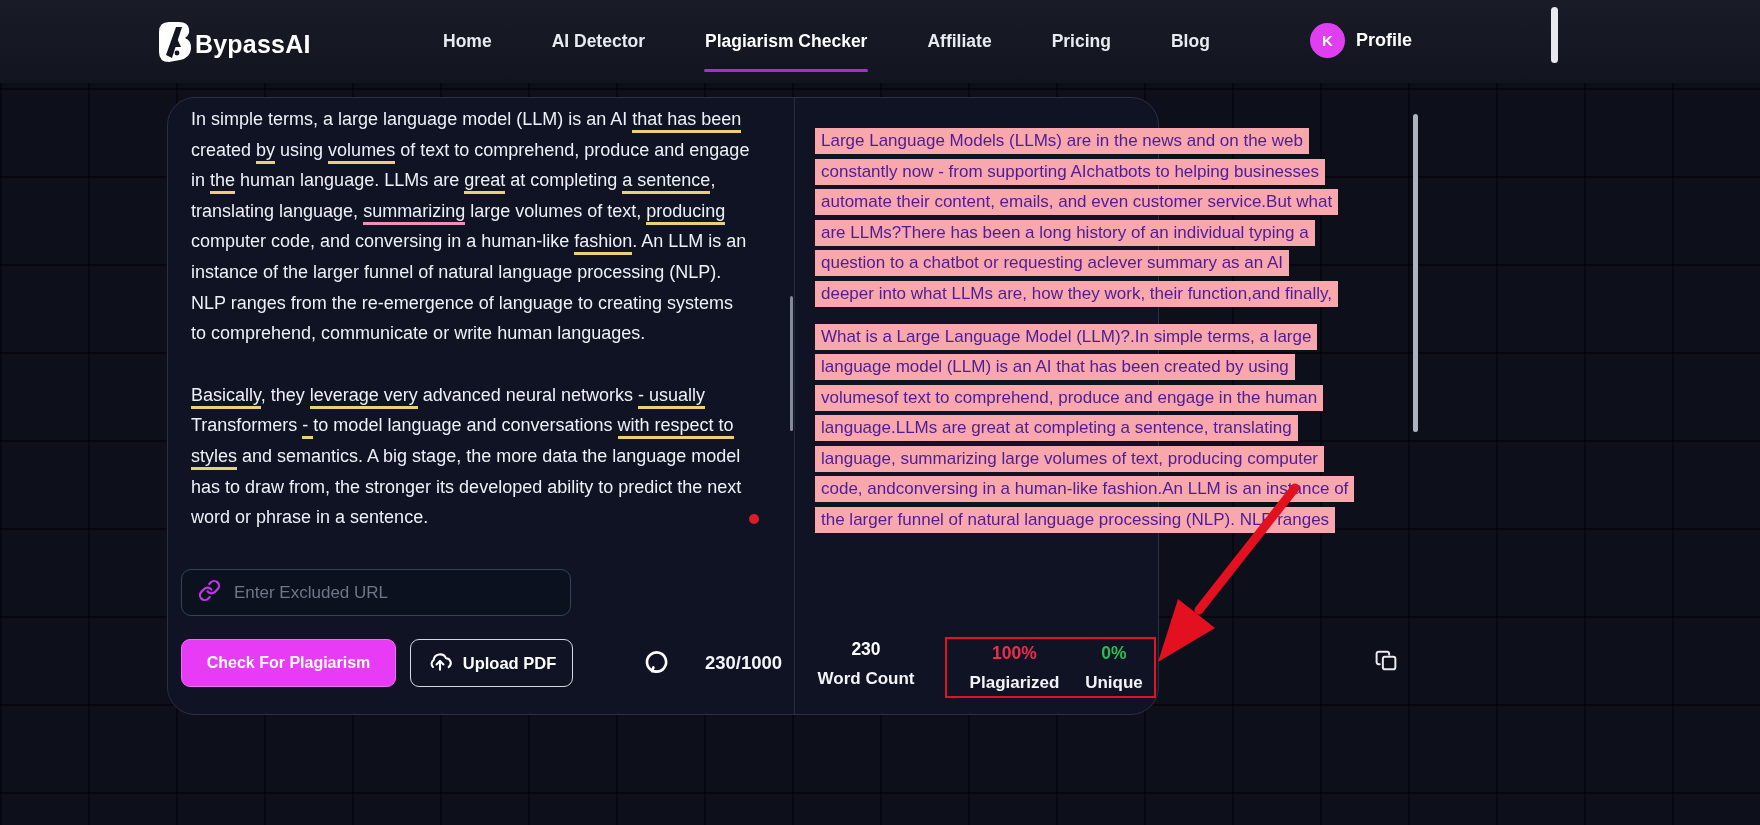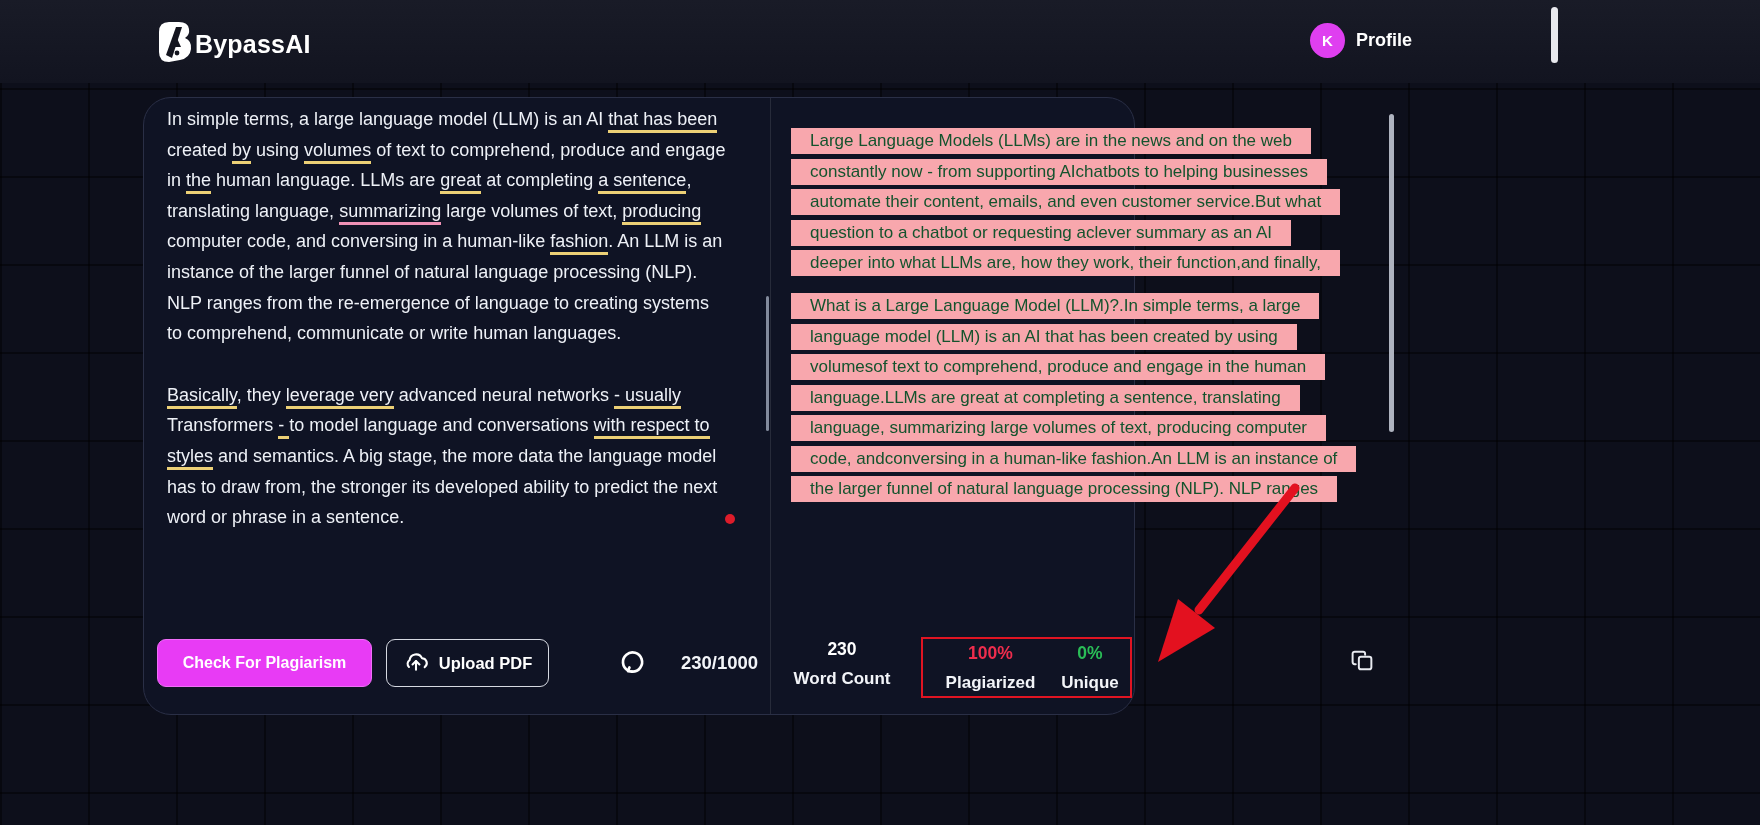--- a/index.html
+++ b/index.html
@@ -26,21 +26,21 @@
   .nav-item{ position:relative; color:#e9ebf2; font-size:17.5px; font-weight:700; cursor:pointer; white-space:nowrap; padding:6px 0; }
   .nav-item.active{ color:#ffffff; }
   .nav-item.active::after{ content:""; position:absolute; left:-1px; right:-1px; bottom:-14px; height:3px; border-radius:2px; background:#ae2ad3; }
   .profile{ position:absolute; left:1310px; top:23px; display:flex; align-items:center; gap:11px; cursor:pointer; }
   .avatar{ width:35px; height:35px; border-radius:50%; background:#df3ff0; color:#fff; font-weight:700; font-size:15px; display:flex; align-items:center; justify-content:center; }
   .profile-label{ color:#ffffff; font-size:18px; font-weight:700; }
   .page-scroll-thumb{ position:absolute; left:1551px; top:7px; width:7px; height:56px; border-radius:4px; background:#e8e9ee; }
 
   
   .card{
-    position:absolute; left:143px; top:97px; width:992px; height:618px;
+    position:absolute; left:167px; top:97px; width:992px; height:618px;
     background:#0f1324; border:1px solid #2a2f46; border-radius:28px;
   }
   .v-divider{ position:absolute; left:626px; top:0; bottom:0; width:1px; background:rgba(255,255,255,0.10); }
   .inner-scroll-thumb{ position:absolute; left:622px; top:198px; width:3px; height:135px; border-radius:2px; background:#828a9c; }
   .right-scroll-thumb{ position:absolute; left:1245px; top:16px; width:5px; height:318px; border-radius:3px; background:#aeb3bf; }
 
   
   .src-area{
     position:absolute; left:23px; top:6px; width:560px; height:458px;
     font-size:18px; line-height:30.6px; color:#eef1f7; overflow:hidden; cursor:text;
@@ -74,22 +74,22 @@
     display:flex; align-items:center; justify-content:center; gap:10px; cursor:pointer;
   }
   .refresh-btn{ position:absolute; left:474px; top:550px; width:28px; height:28px; cursor:pointer; }
   .counter{ position:absolute; left:528px; top:541px; width:95px; height:48px; display:flex; align-items:center; justify-content:center; color:#f2f4f8; font-weight:700; font-size:18.5px; }
 
   
   .hl-area{ position:absolute; left:647px; top:30px; width:590px; }
   .hl-par + .hl-par{ margin-top:17px; }
   .hl-line{ height:26px; margin-bottom:4.5px; white-space:nowrap; }
   .hl{
-    background:#f8a7ad; color:#14532d; font-size:17px; line-height:26px;
-    display:inline-block; padding:0 19px;
+    background:#f8a7ad; color:#4c1d95; font-size:17px; line-height:26px;
+    display:inline-block; padding:0 6px;
   }
 
   .stat-wordcount{ position:absolute; left:648px; top:541px; width:100px; text-align:center; }
   .stat-value{ font-size:17.5px; font-weight:700; color:#ffffff; }
   .stat-label{ font-size:17px; font-weight:700; color:#f2f4f8; margin-top:9px; }
   .annotation-box{
     position:absolute; left:777px; top:539px; width:211px; height:61px;
     border:2.5px solid #e01422; display:flex; align-items:center; padding-left:10px;
   }
   .stat-col{ text-align:center; }
@@ -110,38 +110,55 @@
     <span>
       <svg width="40" height="44" viewBox="0 0 40 44">
         <path d="M4 12 Q4 2 14 2 L24 2 Q33 2 34 9 Q35 15 30 18 Q37 21 36 29 Q35 38 25 40 L14 42 Q4 42 4 32 Z" fill="#ffffff"></path>
         <path d="M21 7 L27 7 L17 38 L11 35 Z" fill="#14151f"></path>
         <path d="M20 14 L26 27 L15 27 Z" fill="#14151f"></path>
         <circle cx="22" cy="33" r="2.4" fill="#14151f"></circle>
       </svg>
     </span>
     <span class="brand-name">BypassAI</span>
   </div>
+  <div class="nav-links">
+    <div class="nav-item">Home</div>
+    <div class="nav-item">AI Detector</div>
+    <div class="nav-item active">Plagiarism Checker</div>
+    <div class="nav-item">Affiliate</div>
+    <div class="nav-item">Pricing</div>
+    <div class="nav-item">Blog</div>
+  </div>
   <div class="profile">
     <div class="avatar">K</div>
     <div class="profile-label">Profile</div>
   </div>
 </div>
 <div class="page-scroll-thumb"></div>
 
 <div class="card">
   <div class="v-divider"></div>
   <div class="inner-scroll-thumb"></div>
   <div class="right-scroll-thumb"></div>
 
   <div class="src-area" id="src-text">
       <p class="src-par"><span>In simple terms, a large language model (LLM) is an AI </span><span class="u-yellow">that has been</span><span> created </span><span class="u-yellow">by</span><span> using </span><span class="u-yellow">volumes</span><span> of text to comprehend, produce and engage in </span><span class="u-yellow">the</span><span> human language. LLMs are </span><span class="u-yellow">great</span><span> at completing </span><span class="u-yellow">a sentence</span><span>, translating language, </span><span class="u-pink">summarizing</span><span> large volumes of text, </span><span class="u-yellow">producing</span><span> computer code, and conversing in a human-like </span><span class="u-yellow">fashion</span><span>. An LLM is an instance of the larger funnel of natural language processing (NLP). NLP ranges from the re-emergence of language to creating systems to comprehend, communicate or write human languages.</span></p>
       <p class="src-par"><span class="u-yellow">Basically</span><span>, they </span><span class="u-yellow">leverage very</span><span> advanced neural networks </span><span class="u-yellow">- usually</span><span> Transformers </span><span class="u-yellow">- </span><span>to model language and conversations </span><span class="u-yellow">with respect to styles</span><span> and semantics. A big stage, the more data the language model has to draw from, the stronger its developed ability to predict the next word or phrase in a sentence.</span></p>
     </div>
   <div class="red-dot"></div>
 
+  <div class="url-input">
+    <span>
+      <svg width="23" height="23" viewBox="0 0 24 24" fill="none" stroke="#c136e8" stroke-width="2.3" stroke-linecap="round" stroke-linejoin="round">
+        <path d="M10 13a5 5 0 0 0 7.54.54l3-3a5 5 0 0 0-7.07-7.07l-1.72 1.71"></path>
+        <path d="M14 11a5 5 0 0 0-7.54-.54l-3 3a5 5 0 0 0 7.07 7.07l1.71-1.71"></path>
+      </svg>
+    </span>
+    <input type="text" placeholder="Enter Excluded URL" style="">
+  </div>
 
   <div class="btn-check">Check For Plagiarism</div>
 
   <div class="btn-upload">
     <span>
       <svg width="26" height="26" viewBox="0 0 24 24" fill="none" stroke="#ffffff" stroke-width="1.9" stroke-linecap="round" stroke-linejoin="round">
         <path d="M20 17.6A4.5 4.5 0 0 0 17.5 9.4a6 6 0 0 0-11.4 1.8A4 4 0 0 0 5.5 17.5"></path>
         <path d="M12 12v8"></path>
         <path d="M8.8 15.2 12 12l3.2 3.2"></path>
       </svg>
@@ -156,20 +173,21 @@
     </svg>
   </div>
 
   <div class="counter">230/1000</div>
 
   <div class="hl-area" id="hl-text">
       <div class="hl-par">
         <div class="hl-line"><span class="hl">Large Language Models (LLMs) are in the news and on the web</span></div>
         <div class="hl-line"><span class="hl">constantly now - from supporting AIchatbots to helping businesses</span></div>
         <div class="hl-line"><span class="hl">automate their content, emails, and even customer service.But what</span></div>
+        <div class="hl-line"><span class="hl">are LLMs?There has been a long history of an individual typing a</span></div>
         <div class="hl-line"><span class="hl">question to a chatbot or requesting aclever summary as an AI</span></div>
         <div class="hl-line"><span class="hl">deeper into what LLMs are, how they work, their function,and finally,</span></div>
       </div>
       <div class="hl-par">
         <div class="hl-line"><span class="hl">What is a Large Language Model (LLM)?.In simple terms, a large</span></div>
         <div class="hl-line"><span class="hl">language model (LLM) is an AI that has been created by using</span></div>
         <div class="hl-line"><span class="hl">volumesof text to comprehend, produce and engage in the human</span></div>
         <div class="hl-line"><span class="hl">language.LLMs are great at completing a sentence, translating</span></div>
         <div class="hl-line"><span class="hl">language, summarizing large volumes of text, producing computer</span></div>
         <div class="hl-line"><span class="hl">code, andconversing in a human-like fashion.An LLM is an instance of</span></div>

